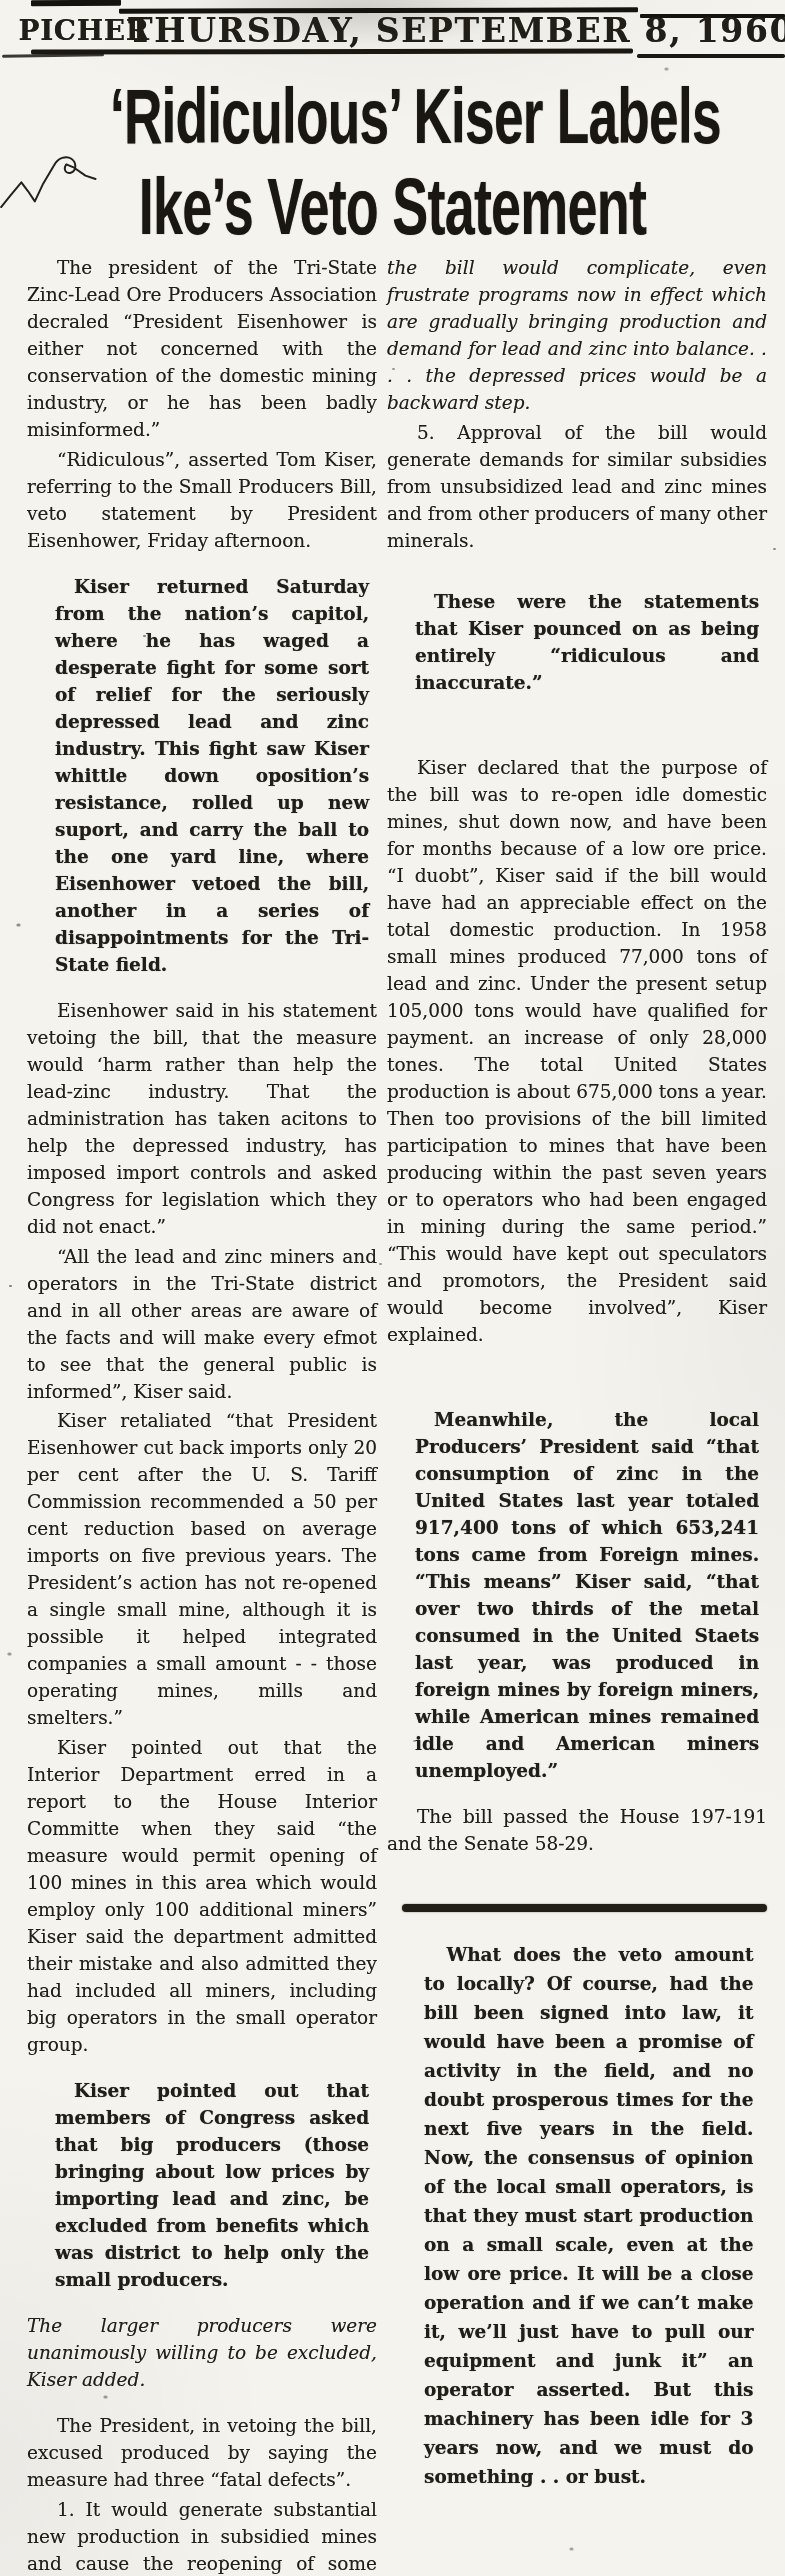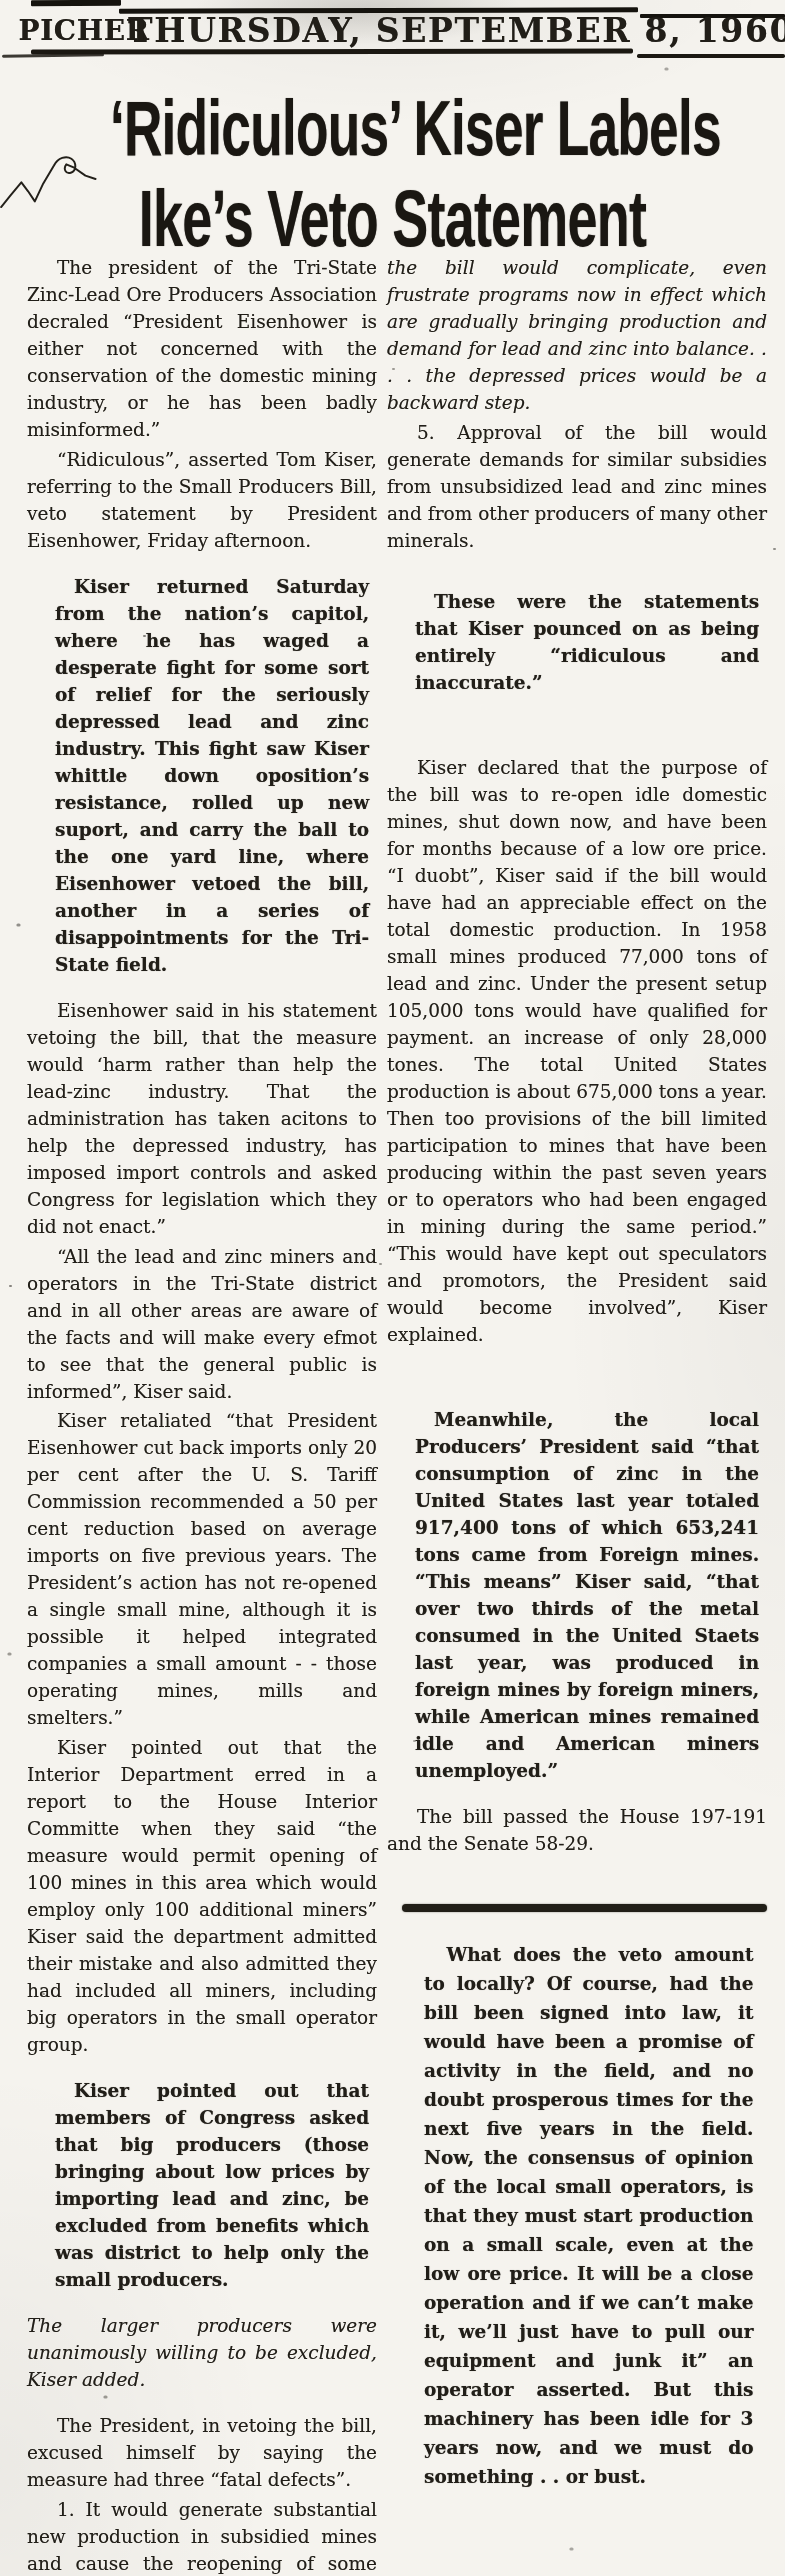--- a/index.html
+++ b/index.html
@@ -32,21 +32,21 @@
     font-weight:700;font-size:33px;letter-spacing:1.7px;
     text-shadow:0 0 0.6px rgba(20,18,12,.55);
     white-space:nowrap;
   }
   .rule{position:absolute;background:#1b1812;border-radius:1.7px;}
   .rule-d1{left:2.2px;top:54px;width:102px;height:2.8px;transform:rotate(-0.8deg);opacity:.85;}
   .rule-d2{left:31px;top:49px;width:602px;height:4.5px;transform:rotate(-0.1deg);}
   .rule-d3{left:637px;top:54px;width:148px;height:3.9px;}
   
   .headline{
-    position:absolute;left:0;top:88px;width:785px;
+    position:absolute;left:0;top:76px;width:785px;
     text-align:center;
     font-family:"Liberation Sans","DejaVu Sans",sans-serif;
     font-weight:700;color:#1a1712;
   }
   .headline .l1,.headline .l2{
     display:block;line-height:1.04;
     transform:scale(0.72,1.06);transform-origin:50% 0;
     text-shadow:0 0 1.1px rgba(26,23,18,.55);
     white-space:nowrap;
   }
@@ -135,21 +135,21 @@
   <div class="col col-left">
     <p>The president of the Tri-State Zinc-Lead Ore Producers Association decraled “President Eisenhower is either not concerned with the conservation of the domestic mining industry, or he has been badly misinformed.”</p>
     <p>“Ridiculous”, asserted Tom Kiser, referring to the Small Producers Bill, veto statement by President Eisenhower, Friday afternoon.</p>
     <p class="lede">Kiser returned Saturday from the nation’s capitol, where he has waged a desperate fight for some sort of relief for the seriously depressed lead and zinc industry. This fight saw Kiser whittle down oposition’s resistance, rolled up new suport, and carry the ball to the one yard line, where Eisenhower vetoed the bill, another in a series of disappointments for the Tri-State field.</p>
     <p>Eisenhower said in his statement vetoing the bill, that the measure would ‘harm rather than help the lead-zinc industry. That the administration has taken acitons to help the depressed industry, has imposed import controls and asked Congress for legislation which they did not enact.”</p>
     <p>“All the lead and zinc miners and operators in the Tri-State district and in all other areas are aware of the facts and will make every efmot to see that the general public is informed”, Kiser said.</p>
     <p>Kiser retaliated “that President Eisenhower cut back imports only 20 per cent after the U. S. Tariff Commission recommended a 50 per cent reduction based on average imports on five previous years. The President’s action has not re-opened a single small mine, although it is possible it helped integrated companies a small amount - - those operating mines, mills and smelters.”</p>
     <p>Kiser pointed out that the Interior Department erred in a report to the House Interior Committe when they said “the measure would permit opening of 100 mines in this area which would employ only 100 additional miners” Kiser said the department admitted their mistake and also admitted they had included all miners, including big operators in the small operator group.</p>
     <p class="lede">Kiser pointed out that members of Congress asked that big producers (those bringing about low prices by importing lead and zinc, be excluded from benefits which was district to help only the small producers.</p>
     <p class="noindent">The larger producers were unanimously willing to be excluded, Kiser added.</p>
-    <p class="mt-sm">The President, in vetoing the bill, excused himself by saying the measure had three “fatal defects”.</p>
+    <p class="mt-sm">The President, in vetoing the bill, excused produced by saying the measure had three “fatal defects”.</p>
     <p>1. It would generate substantial new production in subsidied mines and cause the reopening of some idle mines, there by depressing prices and causing production cutbacks and layoffs of mine workers in the unsubsidied mines.</p>
 
   </div>
 
   <div class="col col-right">
     <p class="noindent">the bill would complicate, even frustrate programs now in effect which are gradually bringing production and demand for lead and zinc into balance. . . . the depressed prices would be a backward step.</p>
     <p>5. Approval of the bill would generate demands for similar subsidies from unsubsidized lead and zinc mines and from other producers of many other minerals.</p>
     <p class="lede mt-md">These were the statements that Kiser pounced on as being entirely “ridiculous and inaccurate.”</p>
     <p class="mt-lg">Kiser declared that the purpose of the bill was to re-open idle domestic mines, shut down now, and have been for months because of a low ore price. “I duobt”, Kiser said if the bill would have had an appreciable effect on the total domestic production. In 1958 small mines produced 77,000 tons of lead and zinc. Under the present setup 105,000 tons would have qualified for payment. an increase of only 28,000 tones. The total United States production is about 675,000 tons a year. Then too provisions of the bill limited participation to mines that have been producing within the past seven years or to operators who had been engaged in mining during the same period.” “This would have kept out speculators and promotors, the President said would become involved”, Kiser explained.</p>
     <p class="lede mt-lg">Meanwhile, the local Producers’ President said “that consumption of zinc in the United States last year totaled 917,400 tons of which 653,241 tons came from Foreign mines. “This means” Kiser said, “that over two thirds of the metal consumed in the United Staets last year, was produced in foreign mines by foreign miners, while American mines remained idle and American miners unemployed.”</p>

